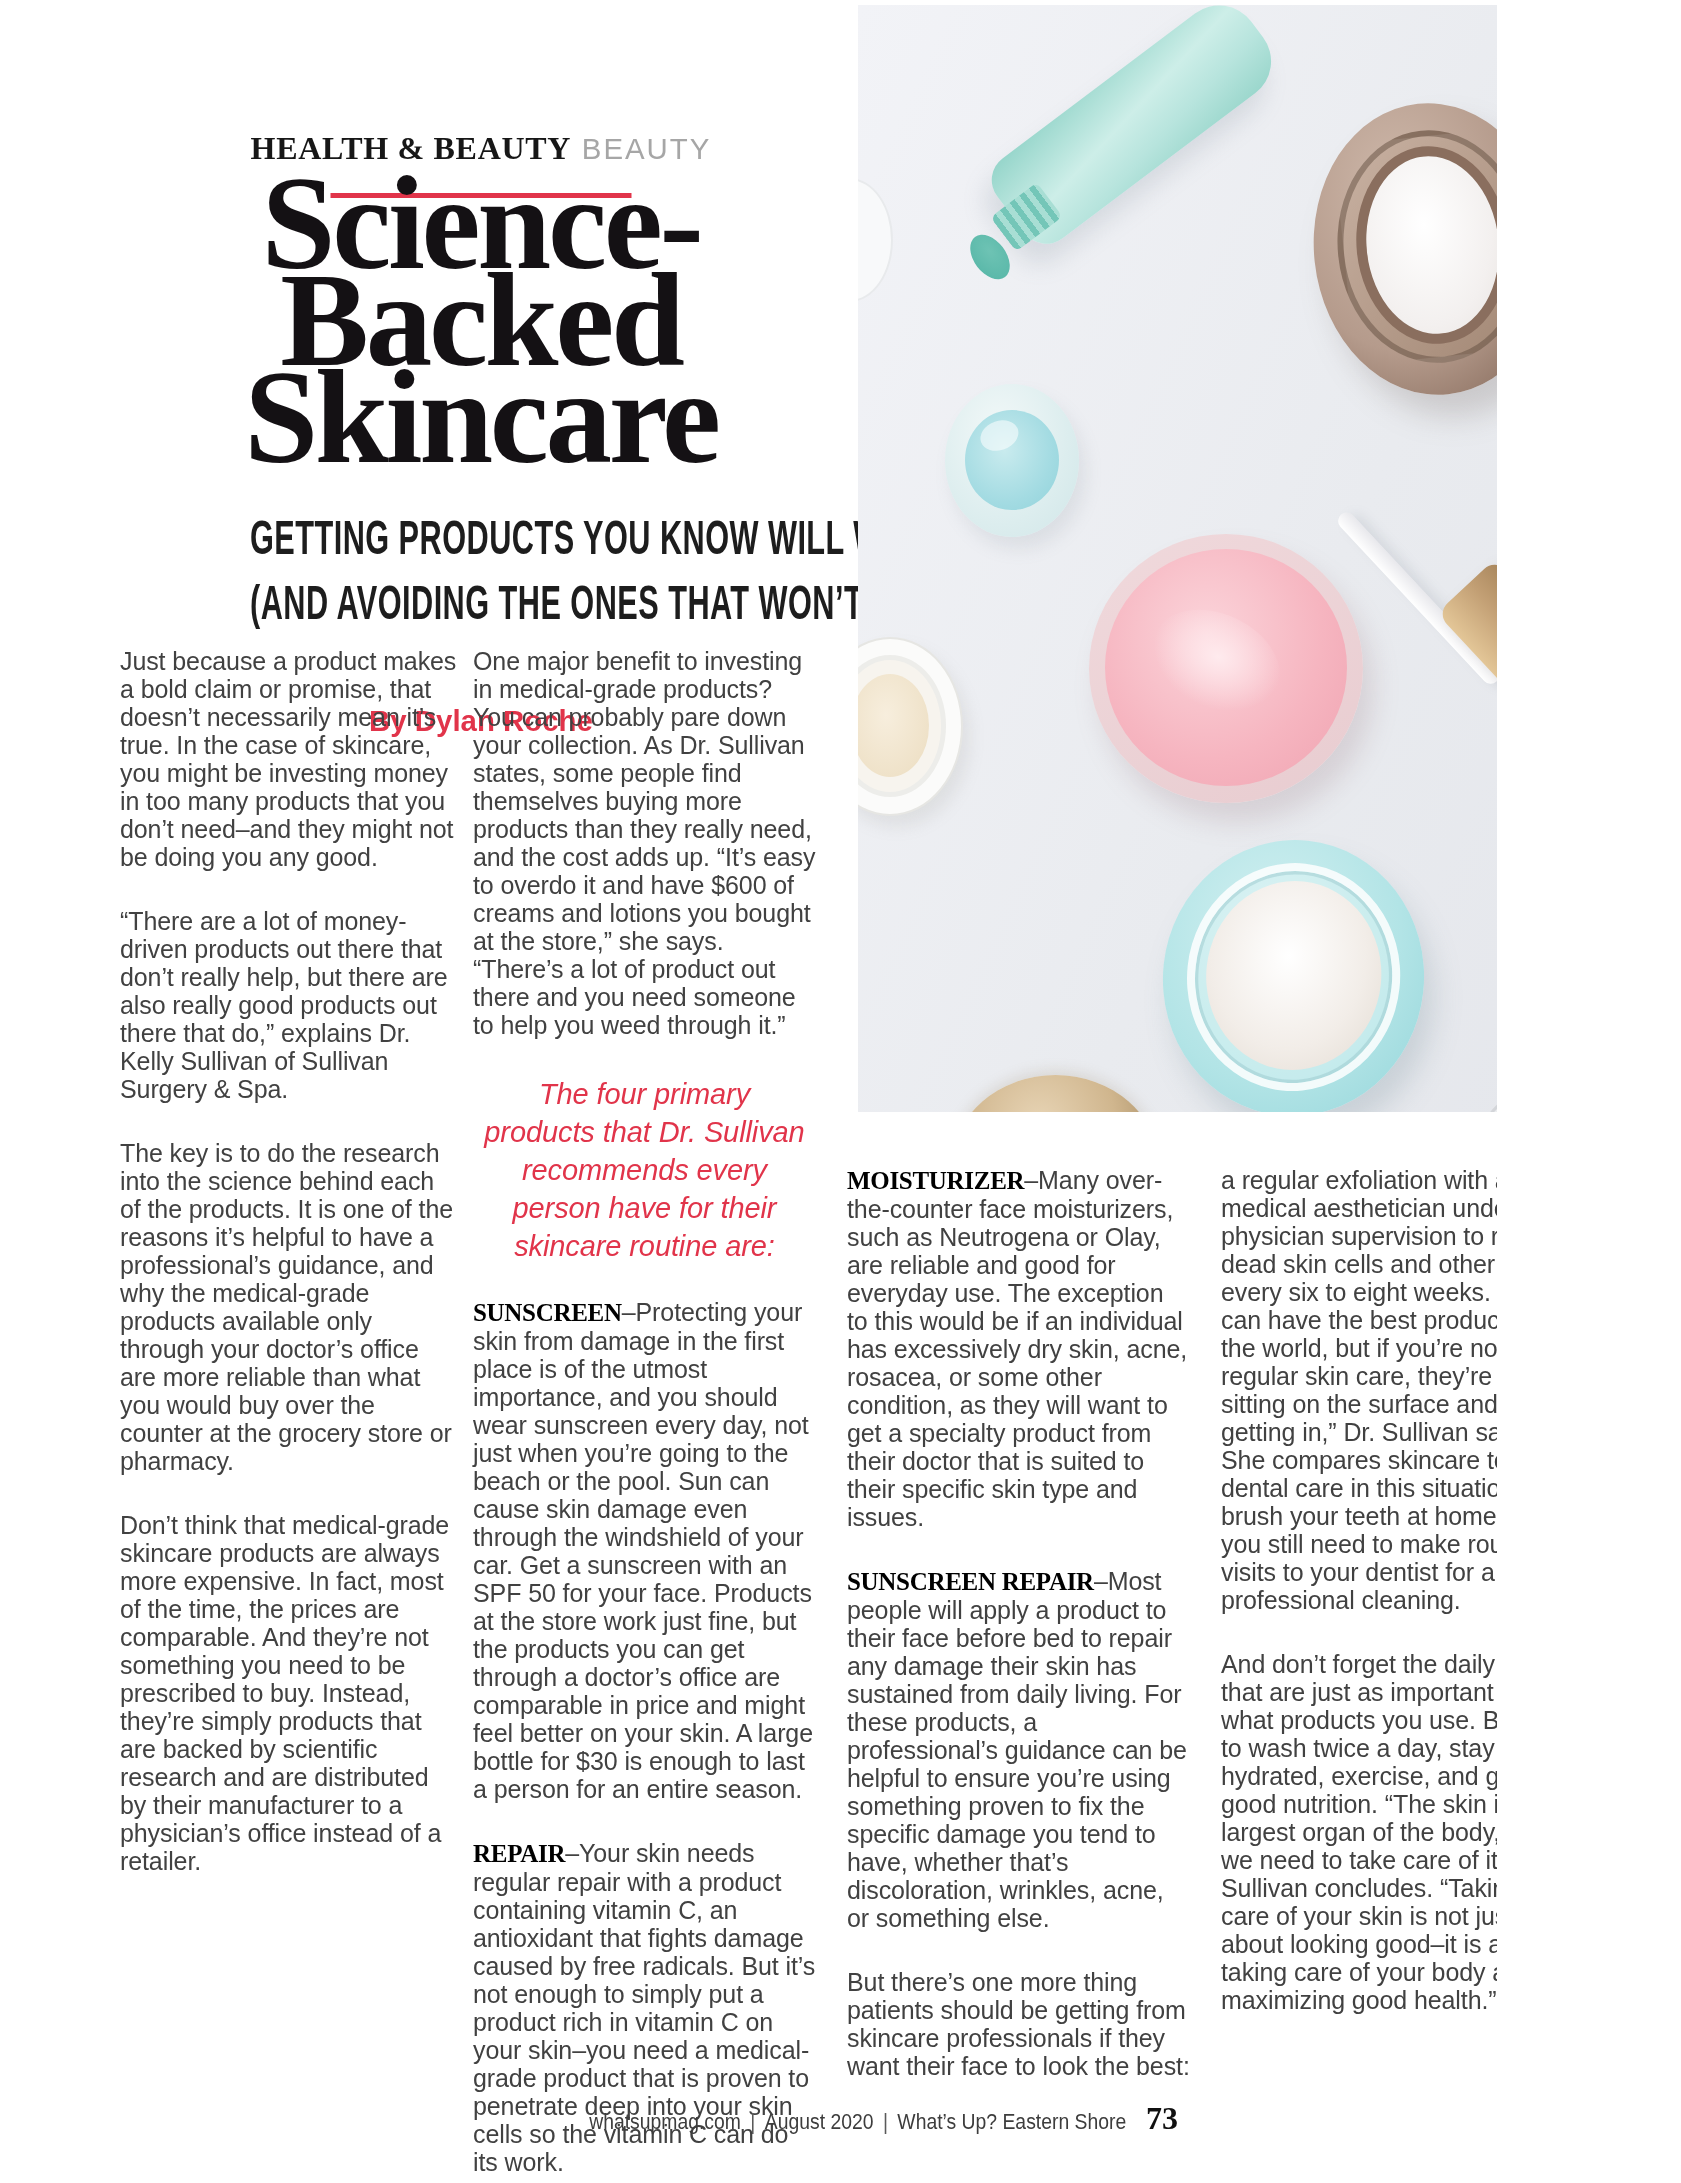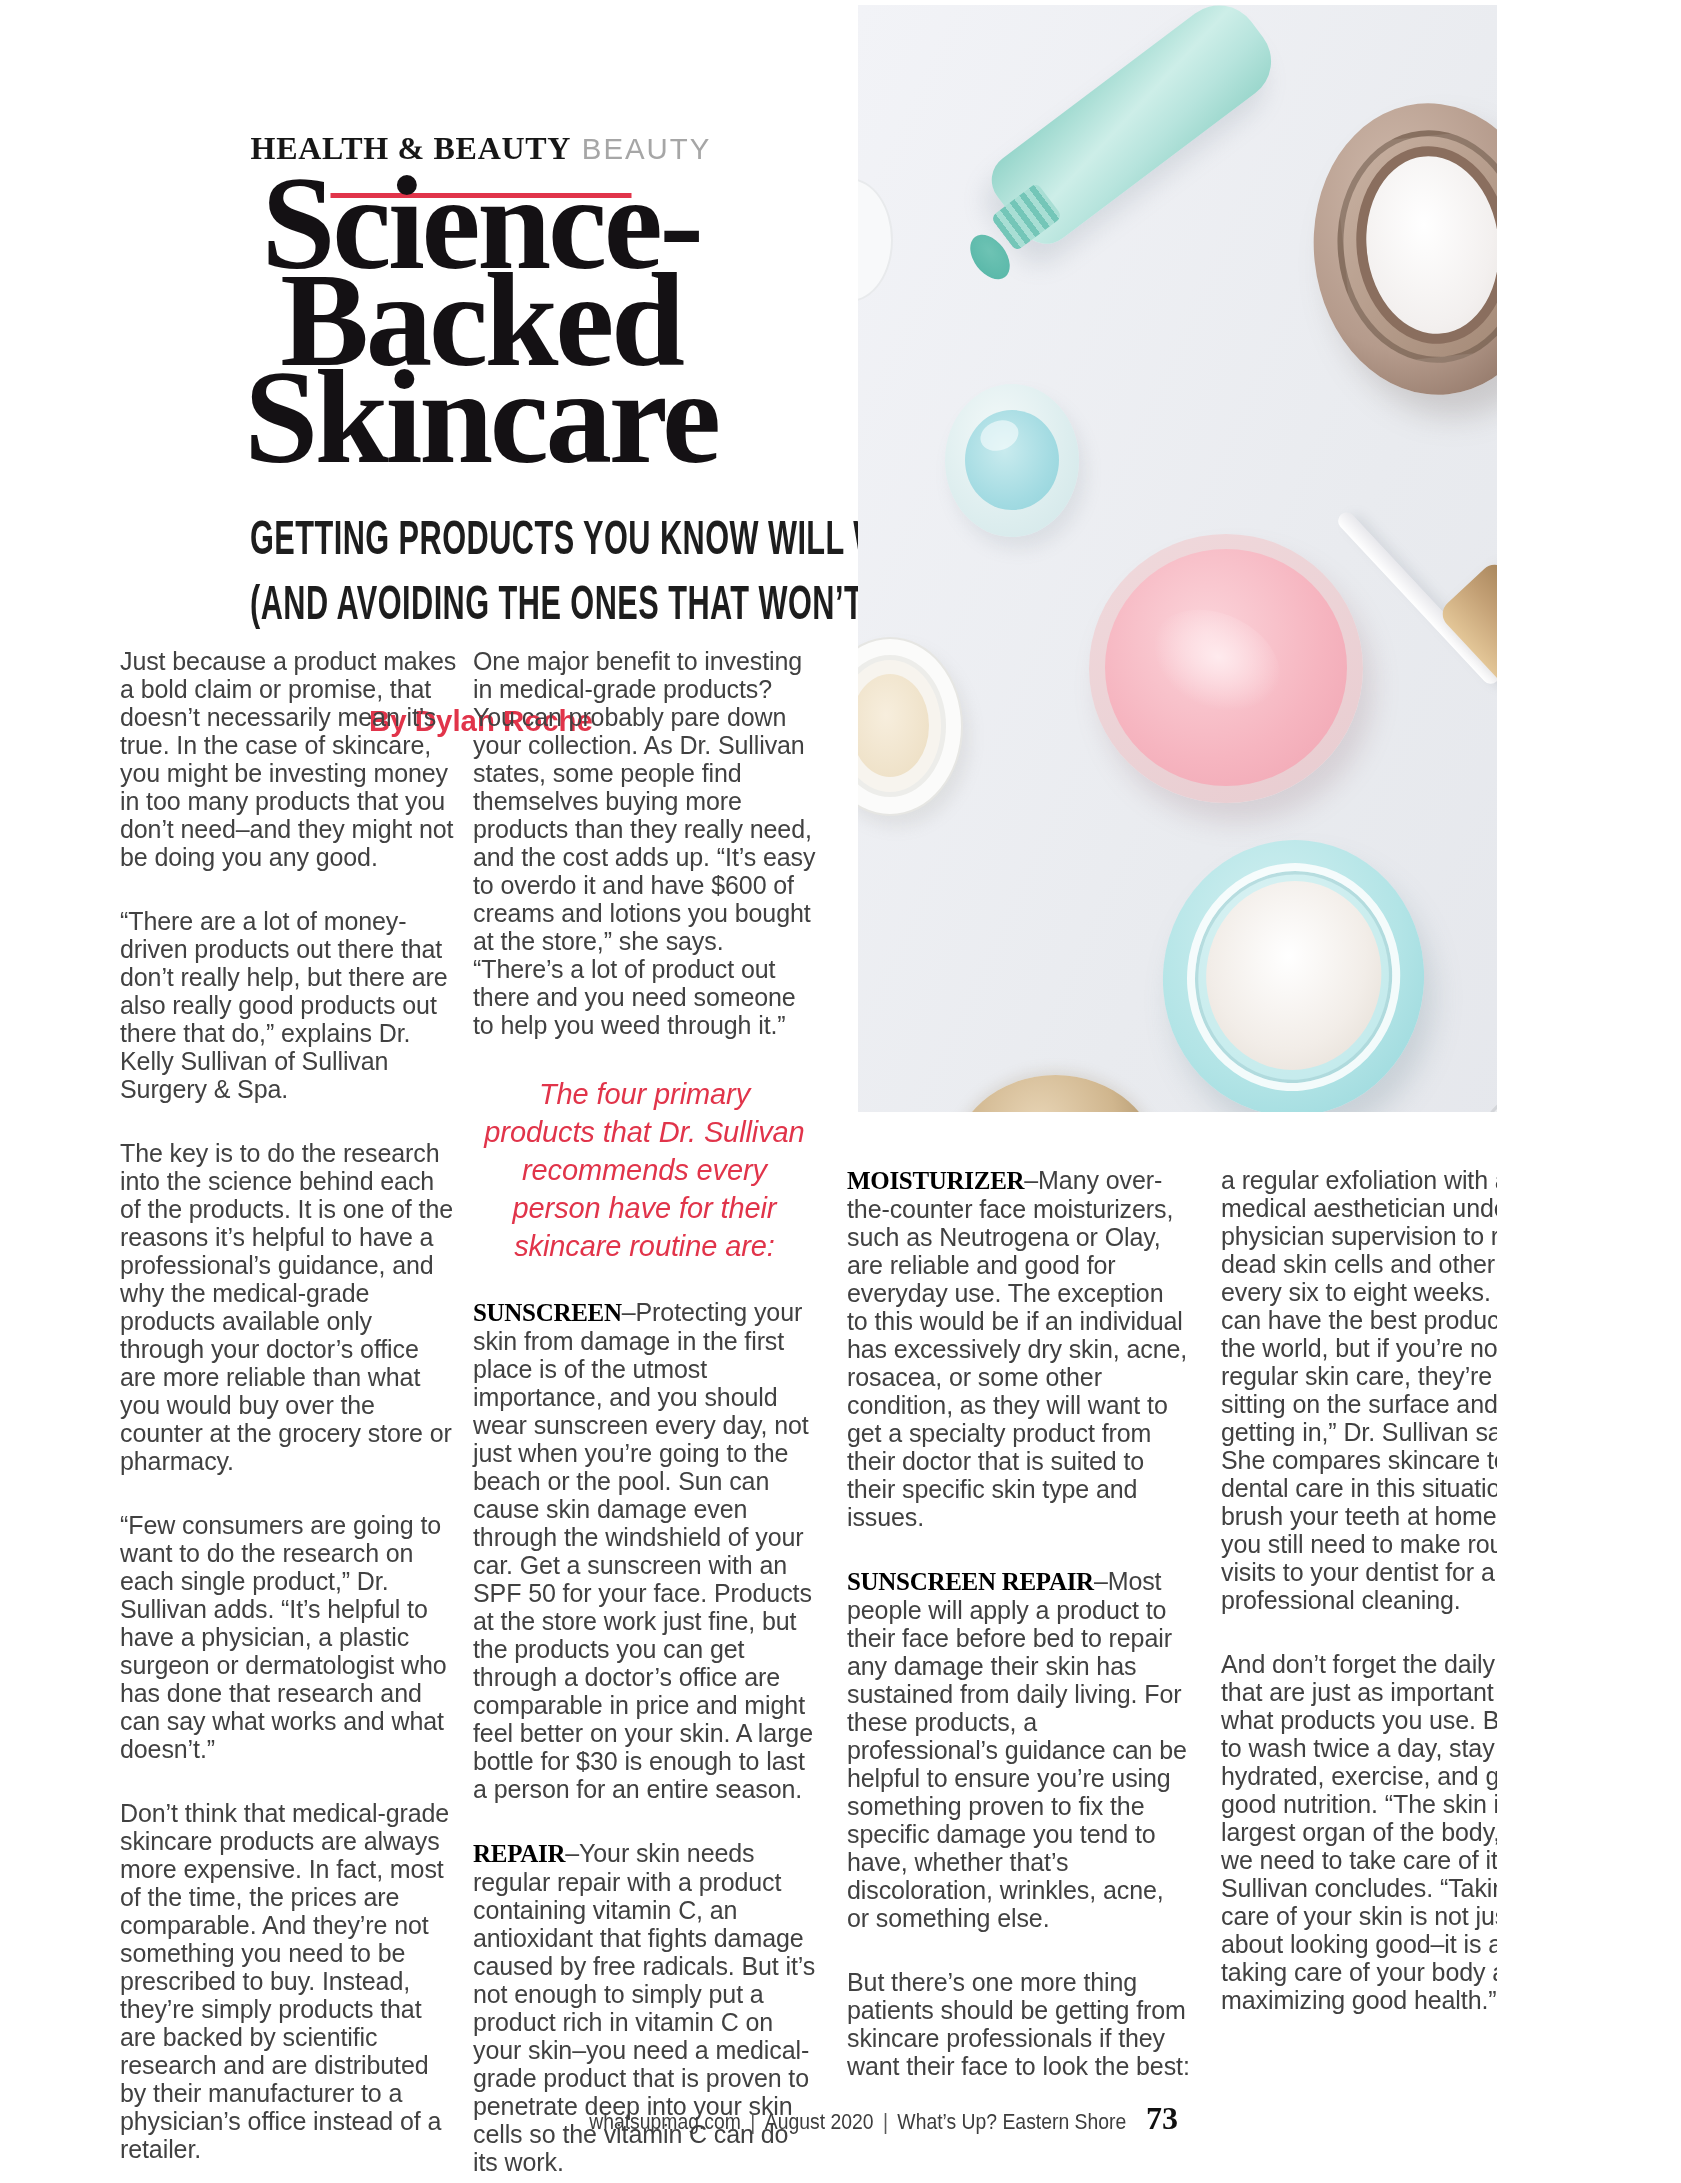--- a/index.html
+++ b/index.html
@@ -164,21 +164,20 @@
     <div class="lid-gold"></div>
     <div class="jar-silver">
       <div class="jar-silver-ring"></div>
     </div>
   </div>
 
   <section class="col col1">
     <p class="body-p">Just because a product makes a bold claim or promise, that doesn’t necessarily mean it’s true. In the case of skincare, you might be investing money in too many products that you don’t need–and they might not be doing you any good.</p>
     <p class="body-p">“There are a lot of money-driven products out there that don’t really help, but there are also really good products out there that do,” explains Dr. Kelly Sullivan of Sullivan Surgery &amp; Spa.</p>
     <p class="body-p">The key is to do the research into the science behind each of the products. It is one of the reasons it’s helpful to have a professional’s guidance, and why the medical-grade products available only through your doctor’s office are more reliable than what you would buy over the counter at the grocery store or pharmacy.</p>
-    <p class="body-p">“Few consumers are going to want to do the research on each single product,” Dr. Sullivan adds. “It’s helpful to have a physician, a plastic surgeon or dermatologist who has done that research and can say what works and what doesn’t.”</p>
     <p class="body-p">Don’t think that medical-grade skincare products are always more expensive. In fact, most of the time, the prices are comparable. And they’re not something you need to be prescribed to buy. Instead, they’re simply products that are backed by scientific research and are distributed by their manufacturer to a physician’s office instead of a retailer.</p>
   </section>
 
   <section class="col col2">
     <p class="body-p">One major benefit to investing in medical-grade products? You can probably pare down your collection. As Dr. Sullivan states, some people find themselves buying more products than they really need, and the cost adds up. “It’s easy to overdo it and have $600 of creams and lotions you bought at the store,” she says. “There’s a lot of product out there and you need someone to help you weed through it.”</p>
     <p class="pull-quote">The four primary products that Dr. Sullivan recommends every person have for their skincare routine are:</p>
     <p class="body-p">
       <strong class="lead">SUNSCREEN</strong><span>–Protecting your skin from damage in the first place is of the utmost importance, and you should wear sunscreen every day, not just when you’re going to the beach or the pool. Sun can cause skin damage even through the windshield of your car. Get a sunscreen with an SPF 50 for your face. Products at the store work just fine, but the products you can get through a doctor’s office are comparable in price and might feel better on your skin. A large bottle for $30 is enough to last a person for an entire season.</span>
     </p>
     <p class="body-p">

